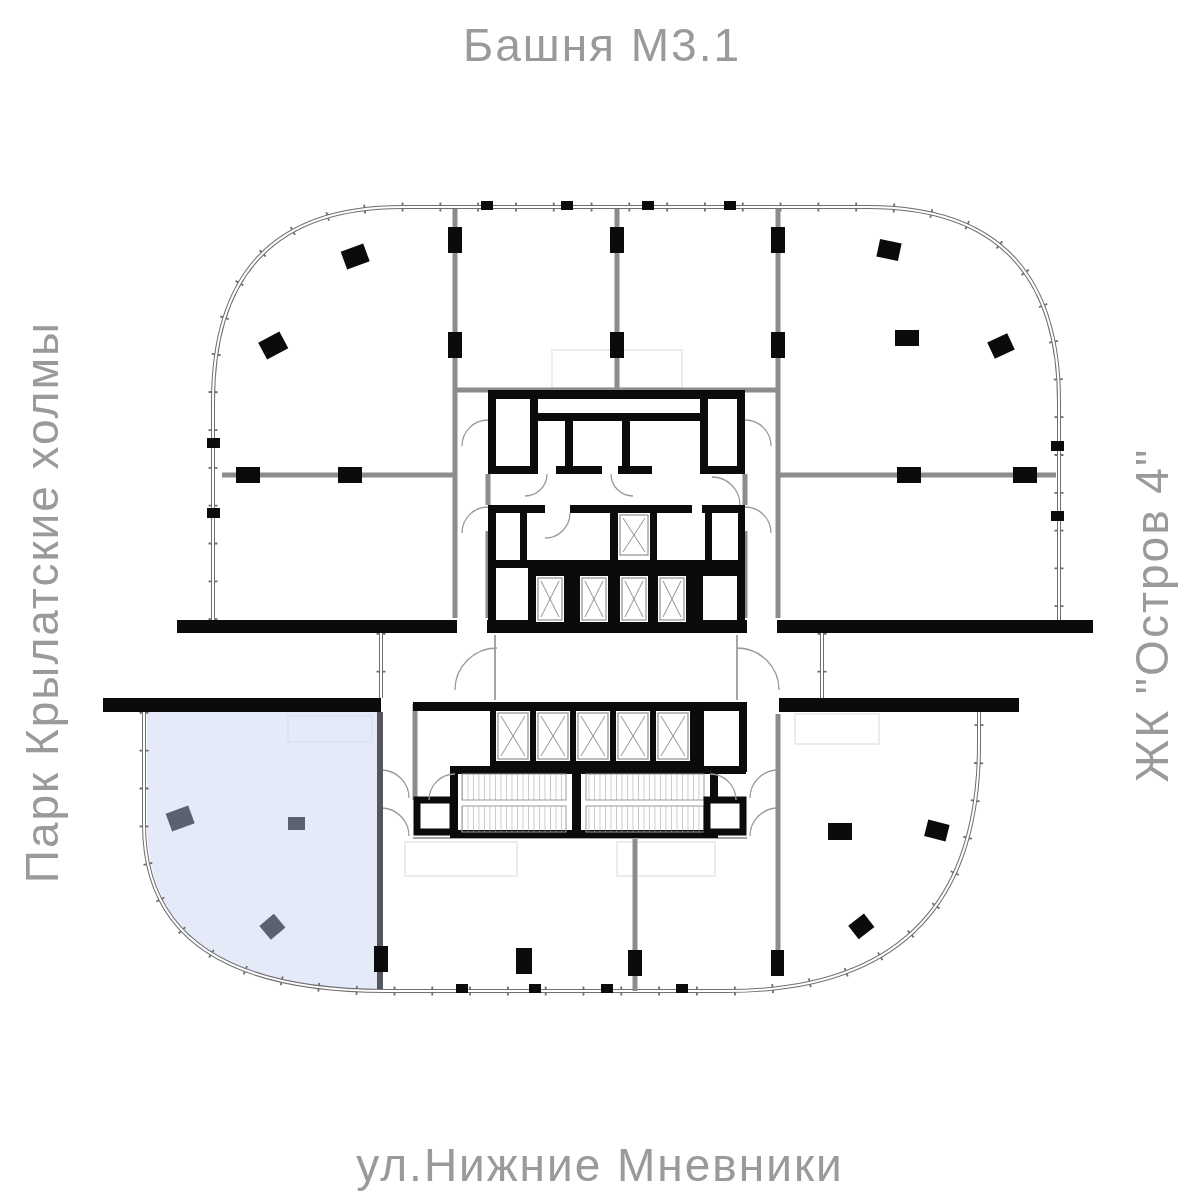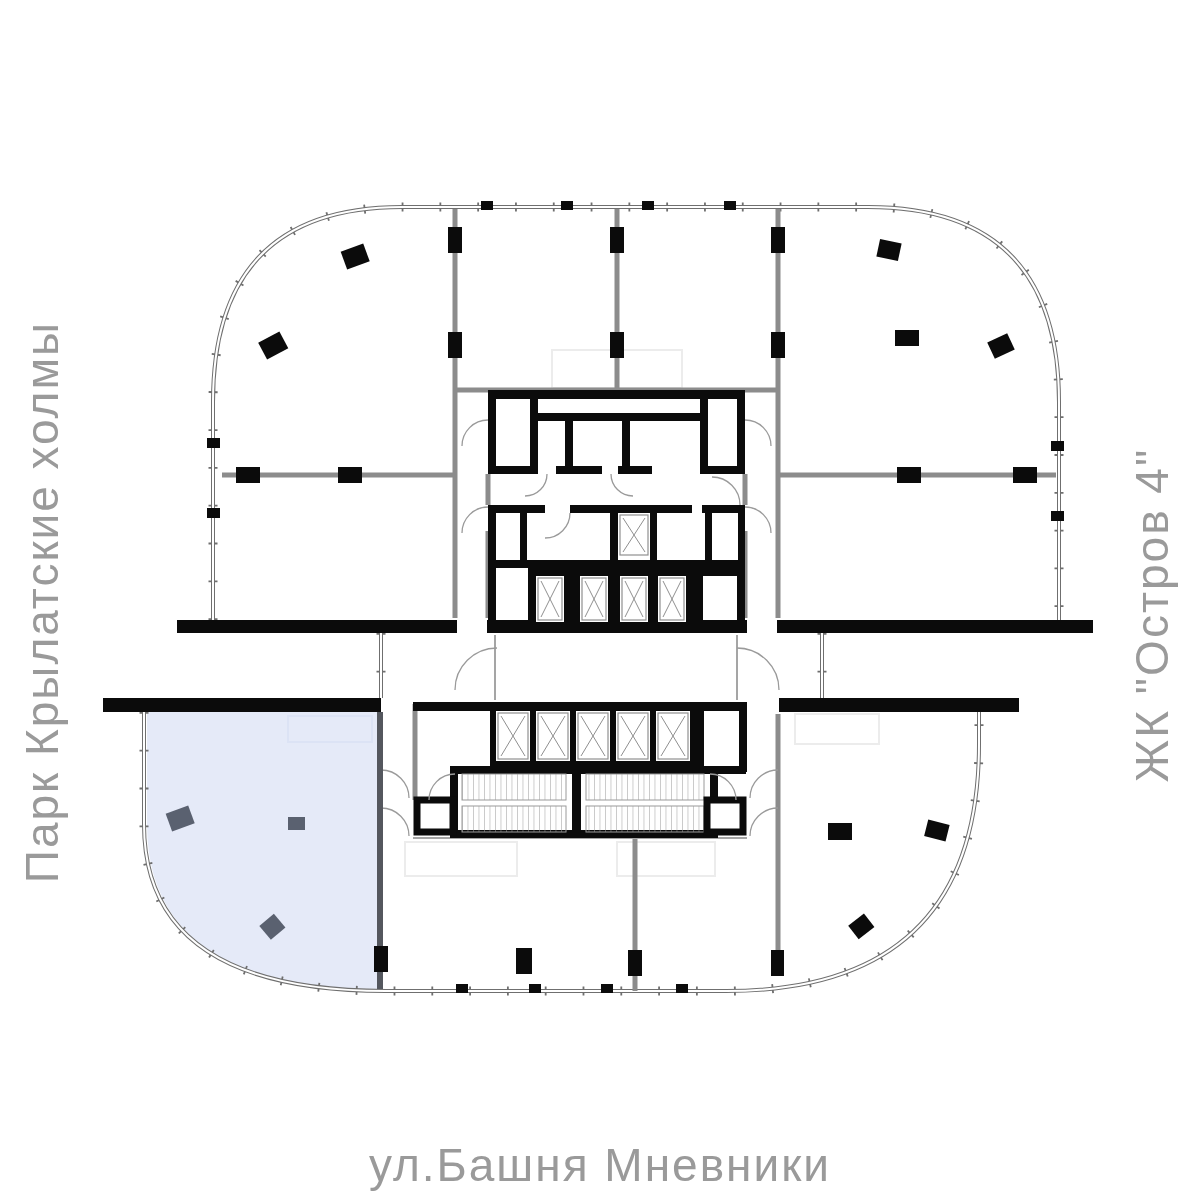--- a/index.html
+++ b/index.html
@@ -250,17 +250,18 @@
       <rect class="blk" x="561" y="201" width="12" height="9"></rect>
       <rect class="blk" x="642" y="201" width="12" height="9"></rect>
       <rect class="blk" x="724" y="201" width="12" height="9"></rect>
       <rect class="blk" x="456" y="984" width="12" height="9"></rect>
       <rect class="blk" x="529" y="984" width="12" height="9"></rect>
       <rect class="blk" x="601" y="984" width="12" height="9"></rect>
       <rect class="blk" x="676" y="984" width="12" height="9"></rect>
     </g>
   </svg>
 
+  <div class="lbl" style="left:602px; top:45px;">Башня М3.1</div>
   <div class="lbl vert" style="left:42px; top:602px;">Парк Крылатские холмы</div>
   <div class="lbl vert" style="left:1152px; top:615px;">ЖК "Остров 4"</div>
-  <div class="lbl" style="left:600px; top:1165px;">ул.Башня Мневники</div>
+  <div class="lbl" style="left:600px; top:1165px;">ул.Нижние Мневники</div>
 
 </div>
 
 </body></html>

